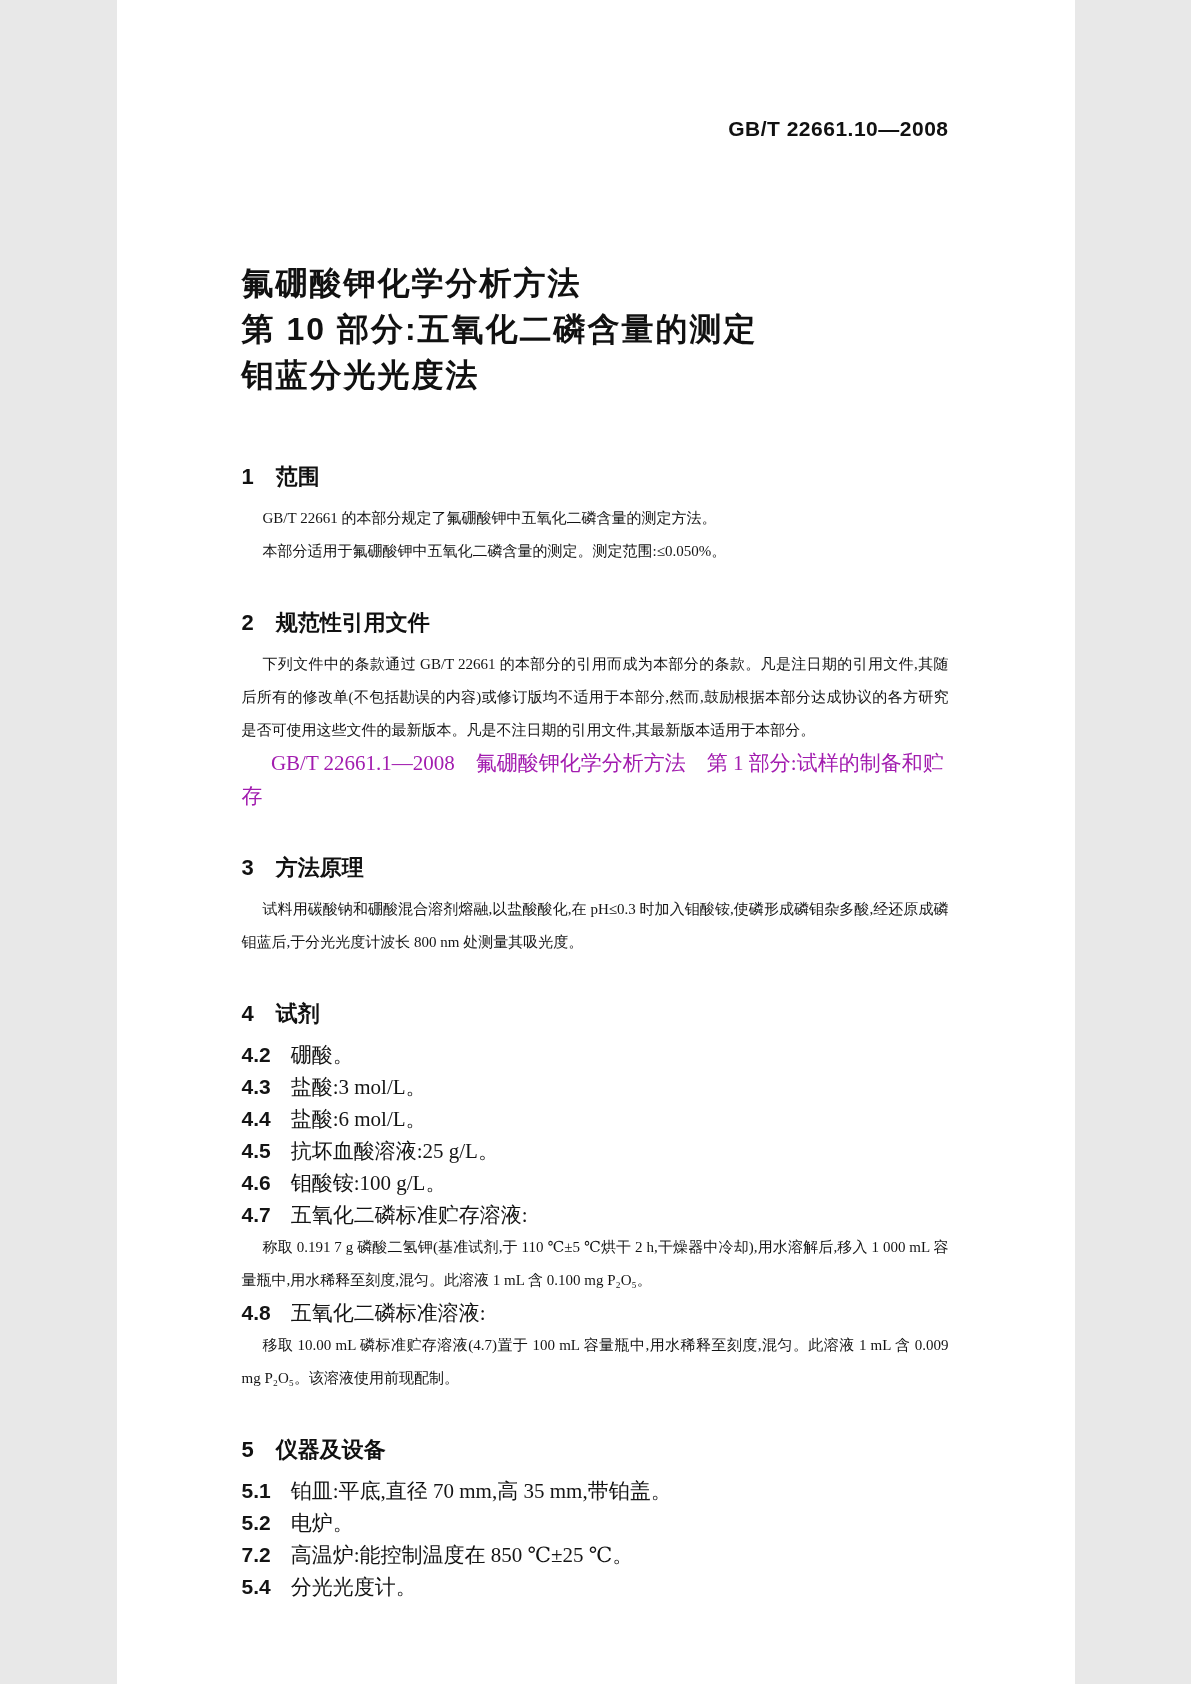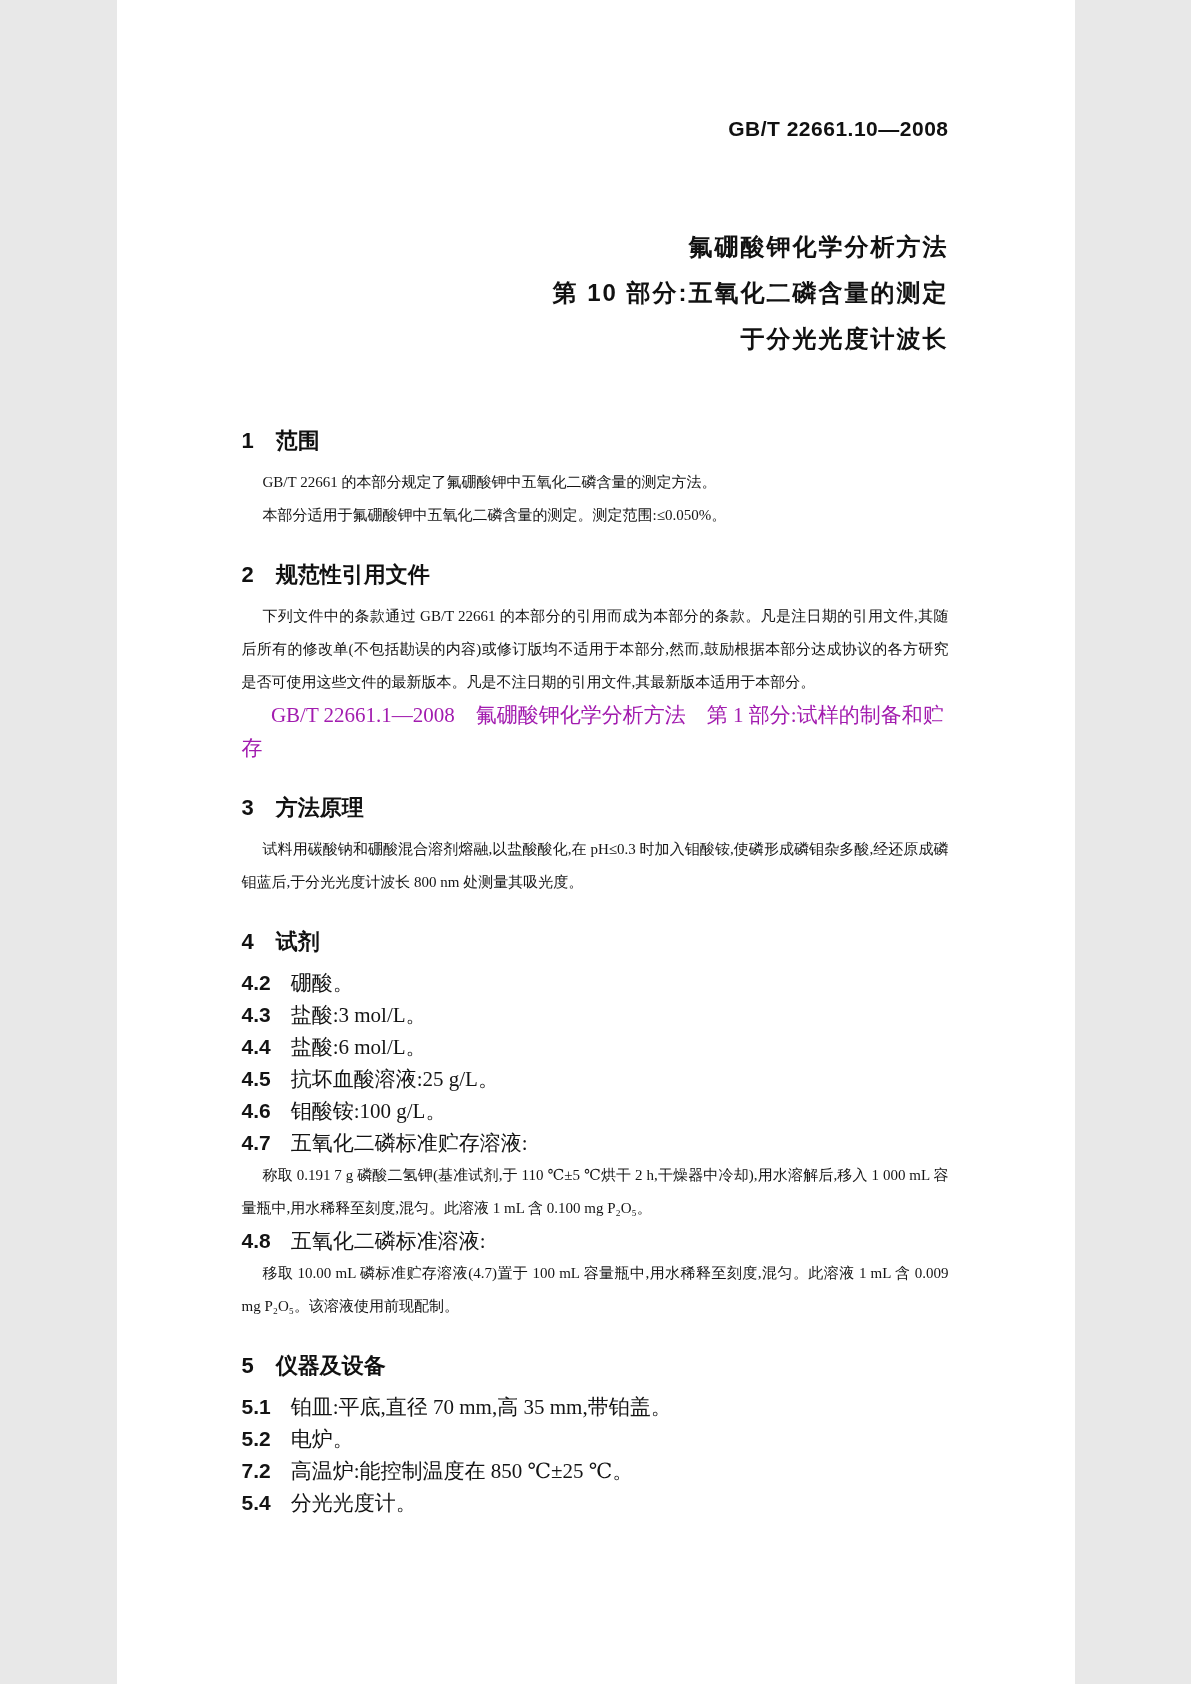--- a/index.html
+++ b/index.html
@@ -25,31 +25,31 @@
     line-height: 26px;
   }
   .std-code {
     font-family: "Liberation Sans", "DejaVu Sans", sans-serif;
     font-weight: bold;
     font-size: 21px;
     letter-spacing: 0.5px;
   }
   
   .title-block {
-    margin-top: 80px;
-    text-align: right;
+    margin-top: 116px;
+    text-align: left;
     font-family: "Liberation Sans", "DejaVu Sans", sans-serif;
     font-weight: bold;
-    font-size: 24px;
+    font-size: 32px;
     line-height: 46px;
     letter-spacing: 2px;
   }
   
   .sec-heading {
-    margin-top: 28px;
+    margin-top: 40px;
     font-family: "Liberation Sans", "DejaVu Sans", sans-serif;
     font-weight: bold;
     font-size: 22px;
     line-height: 30px;
   }
   .sec-heading.first-section { margin-top: 64px; }
   .sec-num { display: inline-block; margin-right: 22px; }
   
   .para {
     font-size: 15px;
@@ -91,21 +91,21 @@
 <div class="page">
   <div class="content">
 
     <div class="doc-header">
       <span class="std-code">GB/T 22661.10—2008</span>
     </div>
 
     <div class="title-block">
       <div class="title-line">氟硼酸钾化学分析方法</div>
       <div class="title-line">第 10 部分:五氧化二磷含量的测定</div>
-      <div class="title-line">于分光光度计波长</div>
+      <div class="title-line">钼蓝分光光度法</div>
     </div>
 
     <div class="section">
       <div class="sec-heading first-section">
         <span class="sec-num">1</span><span class="sec-title">范围</span>
       </div>
       <p class="para indent first">GB/T 22661 的本部分规定了氟硼酸钾中五氧化二磷含量的测定方法。</p>
       <p class="para indent">本部分适用于氟硼酸钾中五氧化二磷含量的测定。测定范围:≤0.050%。</p>
     </div>
 

